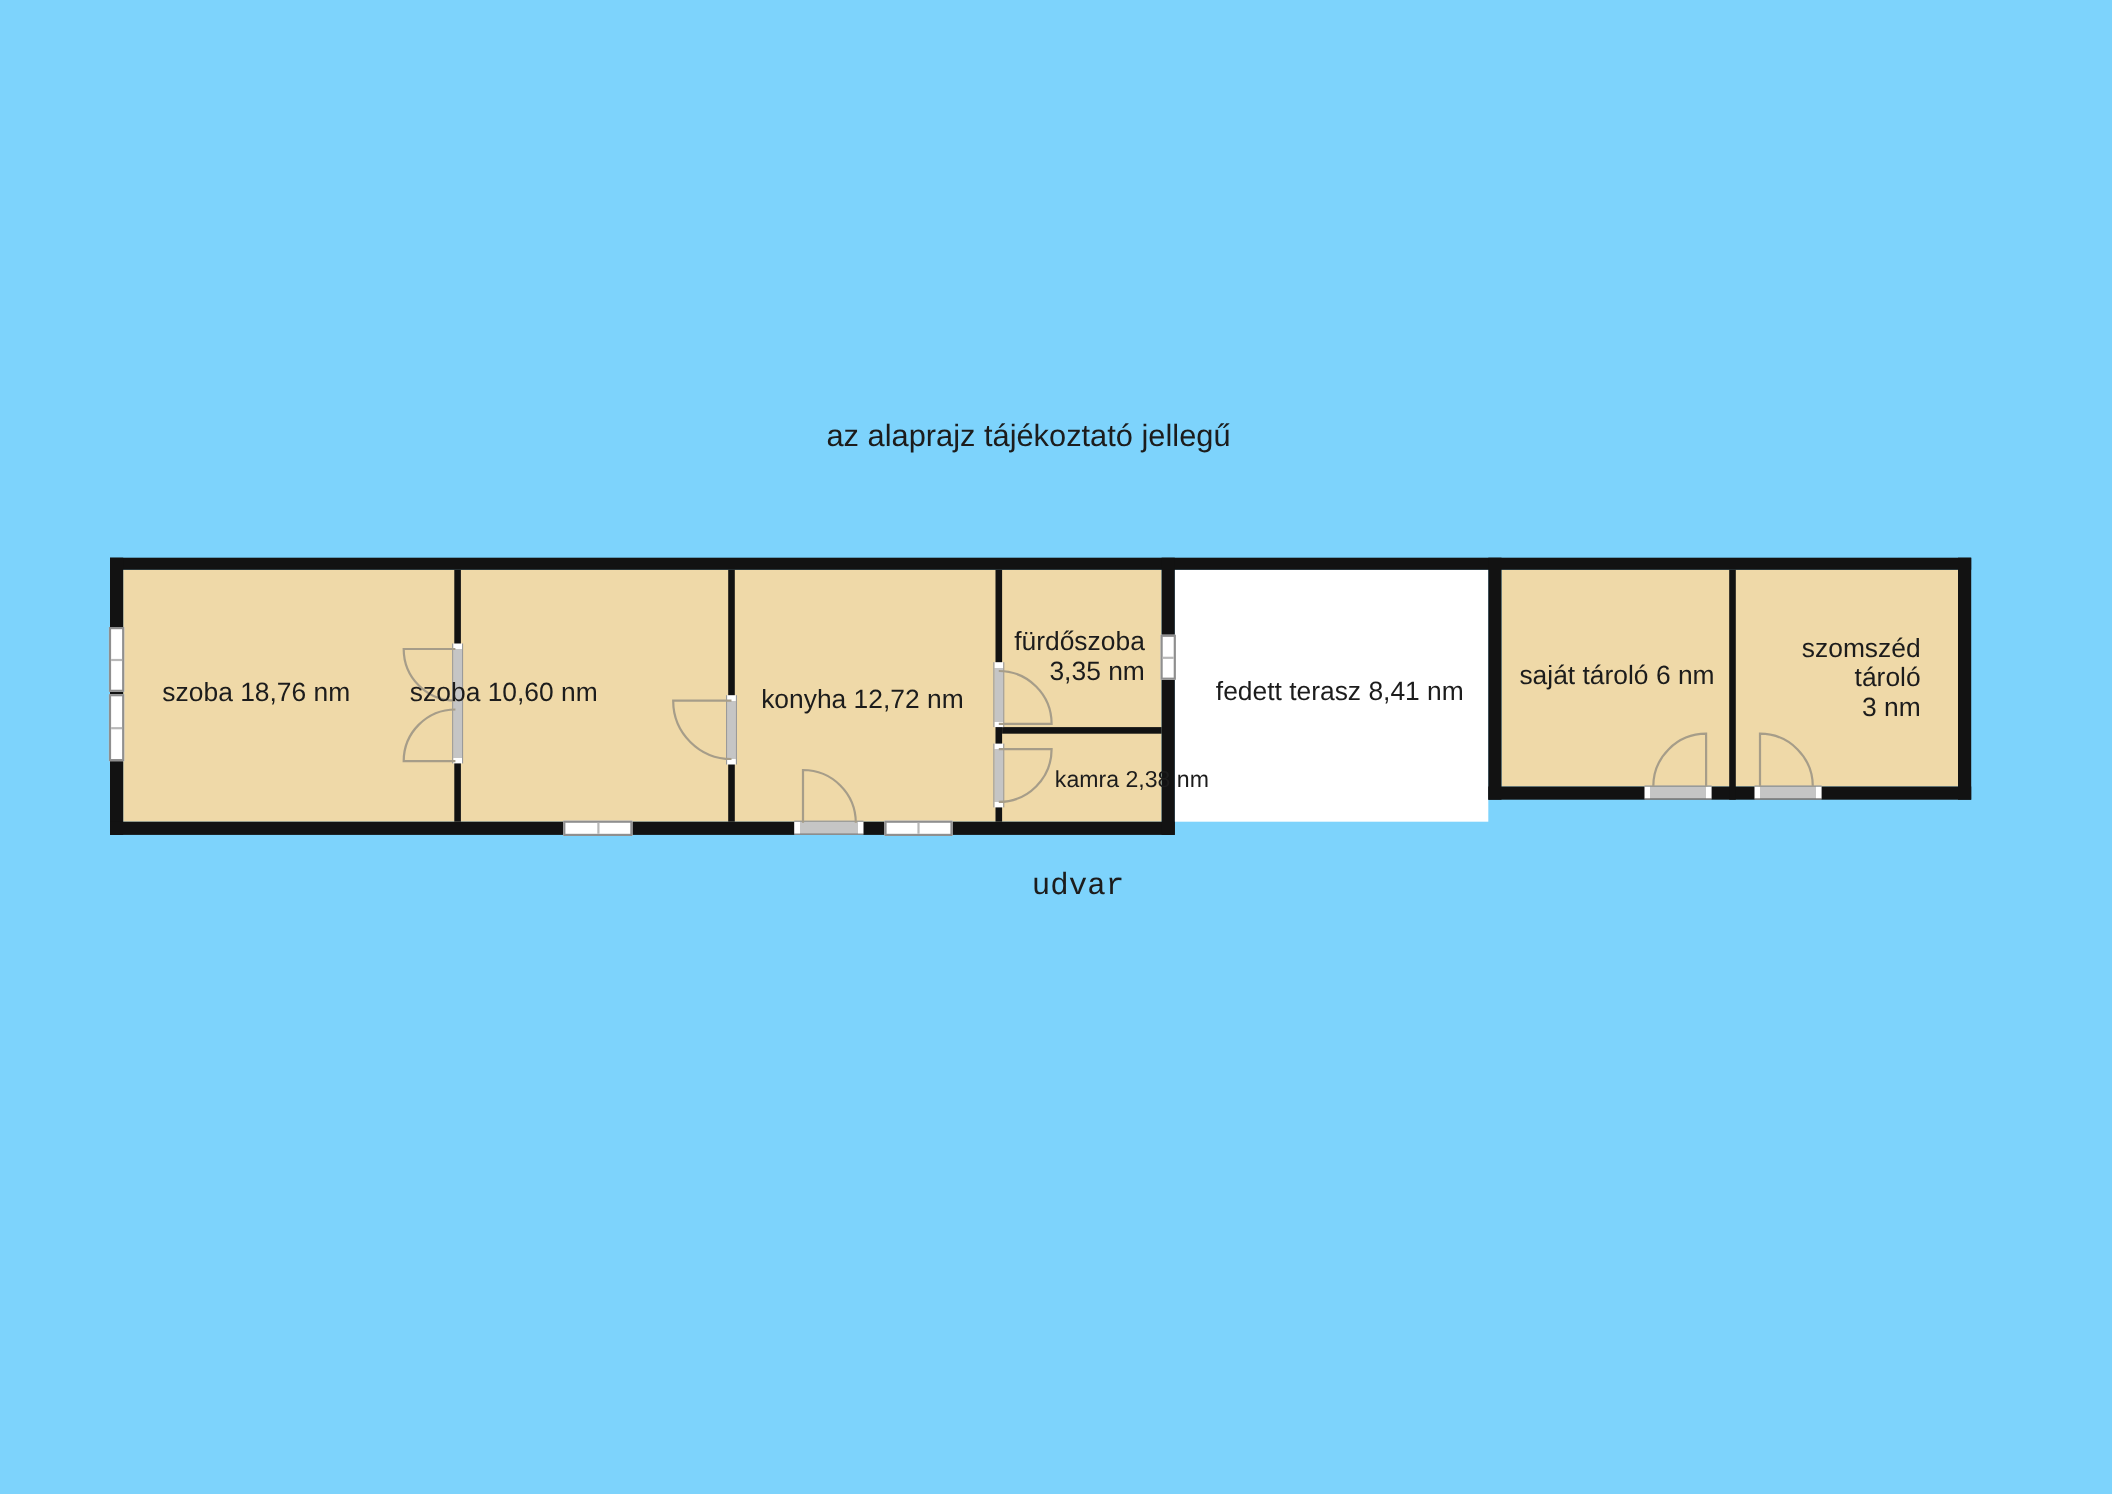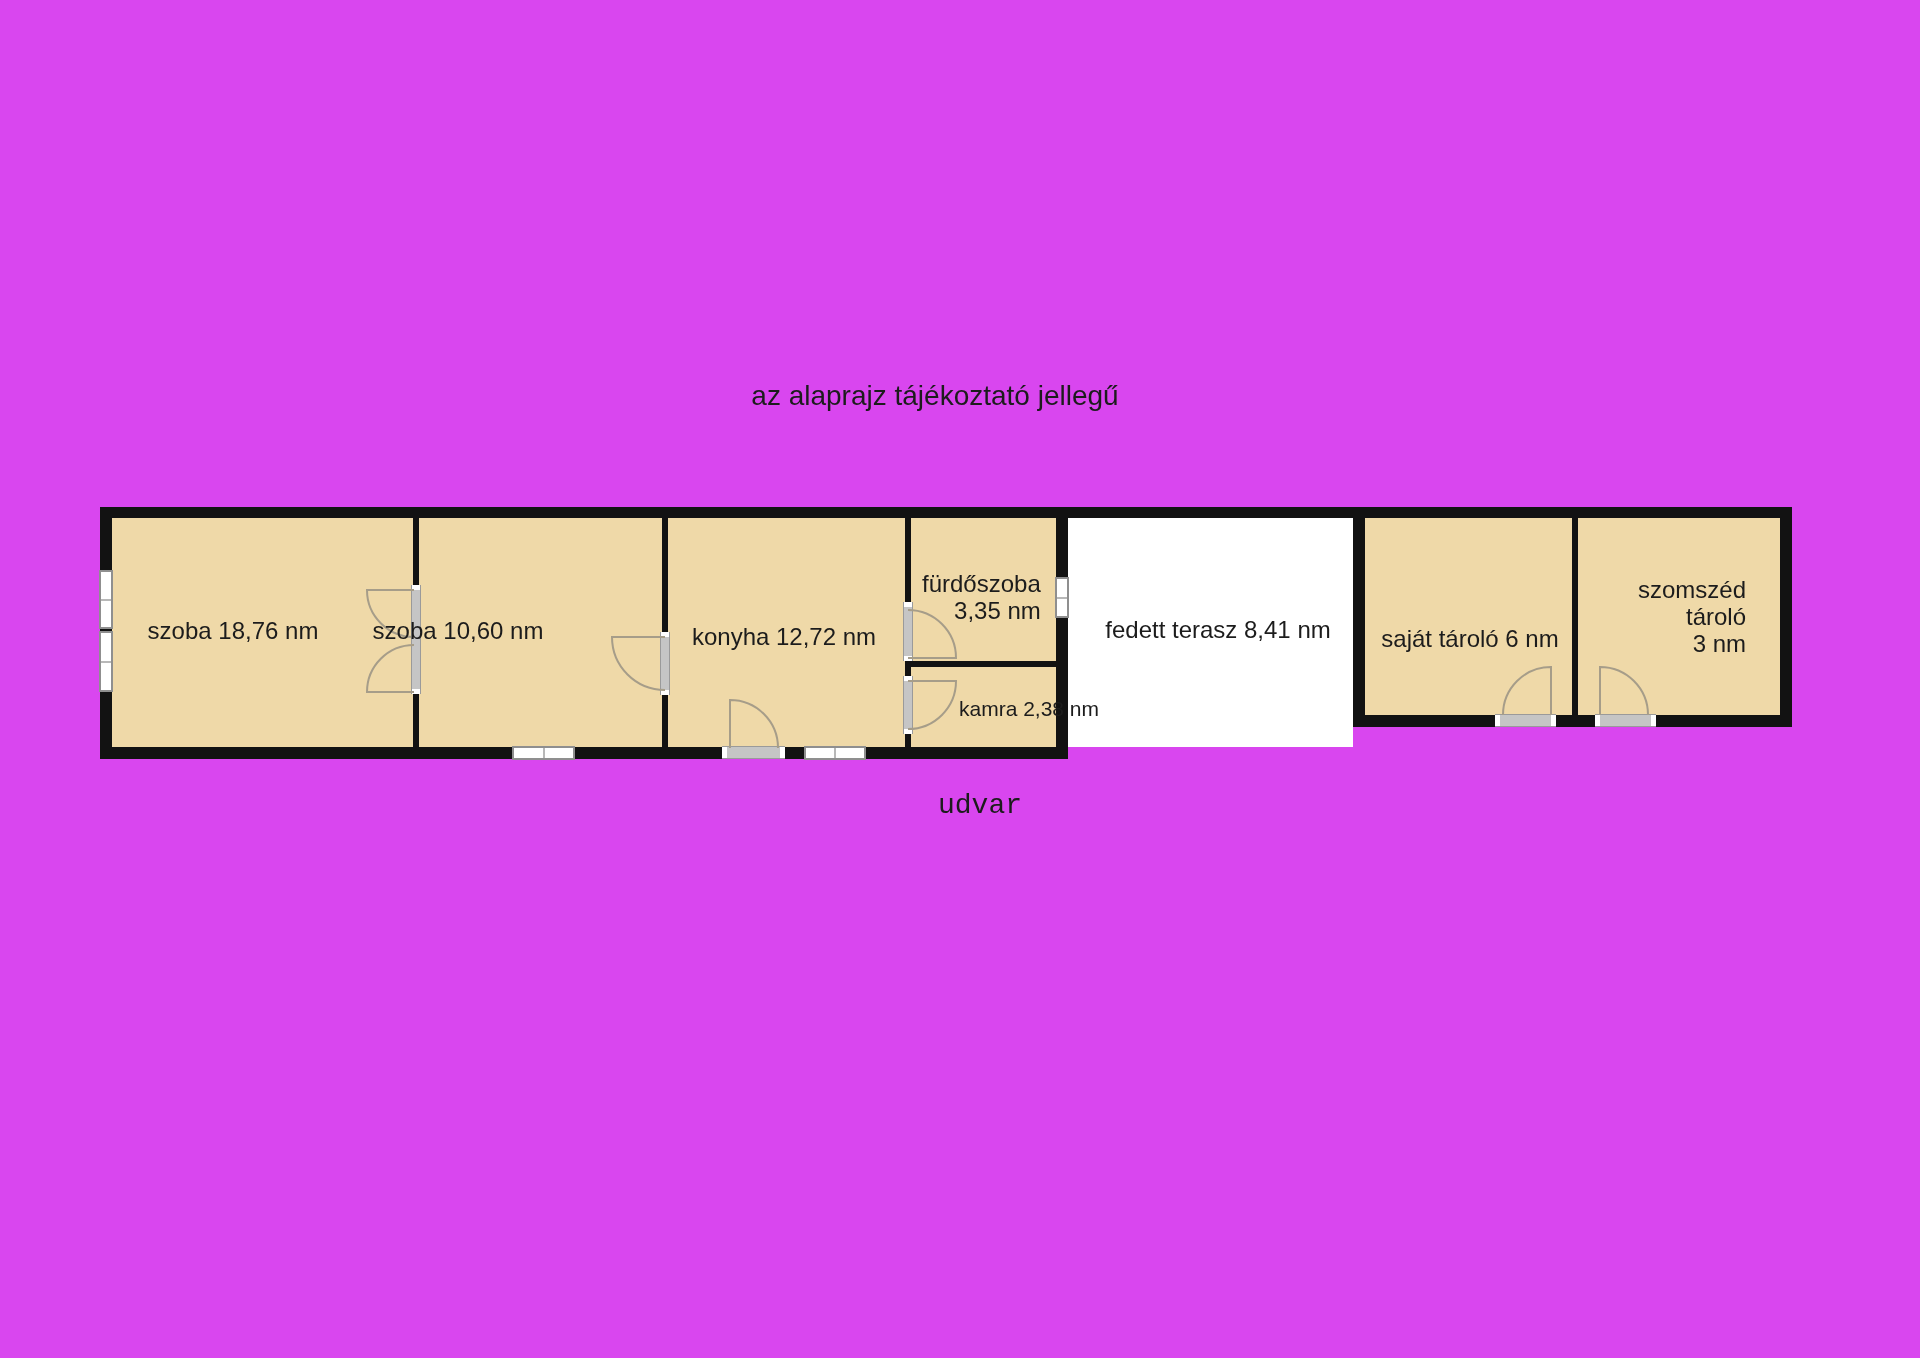--- a/index.html
+++ b/index.html
@@ -1,17 +1,17 @@
 <!DOCTYPE html>
 <html><head>
 <meta charset="utf-8">
 <style>
   html,body{margin:0;padding:0;background:#ffffff;}
   .canvas{
-    position:relative;width:1920px;height:1358px;background:#d946ef;
+    position:relative;width:1920px;height:1358px;background:#7dd3fc;
     font-family:"Liberation Sans",sans-serif;color:#1c1c1c;overflow:hidden;
   }
   .room{position:absolute;background:#efd9a8;}
   .terrace{position:absolute;background:#ffffff;}
   .wall{position:absolute;background:#121212;}
   .window{position:absolute;background:#ffffff;border:2px solid #8f8f8f;box-sizing:border-box;}
   .window.v::after{content:"";position:absolute;left:0;right:0;top:50%;margin-top:-1px;height:2px;background:#b8b8b8;}
   .window.h::after{content:"";position:absolute;top:0;bottom:0;left:50%;margin-left:-1px;width:2px;background:#b8b8b8;}
   .door{position:absolute;box-sizing:border-box;}
   .door.v{background:linear-gradient(to bottom,#ffffff 0 5px,#c5c5c5 5px calc(100% - 5px),#ffffff calc(100% - 5px));border-left:1px solid #9a9a9a;border-right:1px solid #9a9a9a;}
@@ -80,21 +80,21 @@
 
   <div class="label block" style="left:922px;top:571px;">
     <div>fürdőszoba</div>
     <div>3,35 nm</div>
   </div>
 
   <div class="label small" style="left:1029px;top:709px;">kamra 2,38 nm</div>
 
   <div class="label" style="left:1218px;top:630px;">fedett terasz 8,41 nm</div>
 
-  <div class="label" style="left:1470px;top:615px;margin-top:24px;">saját tároló 6 nm</div>
+  <div class="label" style="left:1470px;top:615px;">saját tároló 6 nm</div>
 
   <div class="label block" style="left:1622px;top:576px;line-height:27px;margin-left:16px;">
     <div>szomszéd</div>
     <div>tároló</div>
     <div>3 nm</div>
   </div>
 
   <div class="label big" style="left:980px;top:806px;font-family:Liberation Mono, monospace;">udvar</div>
 
 </div>

